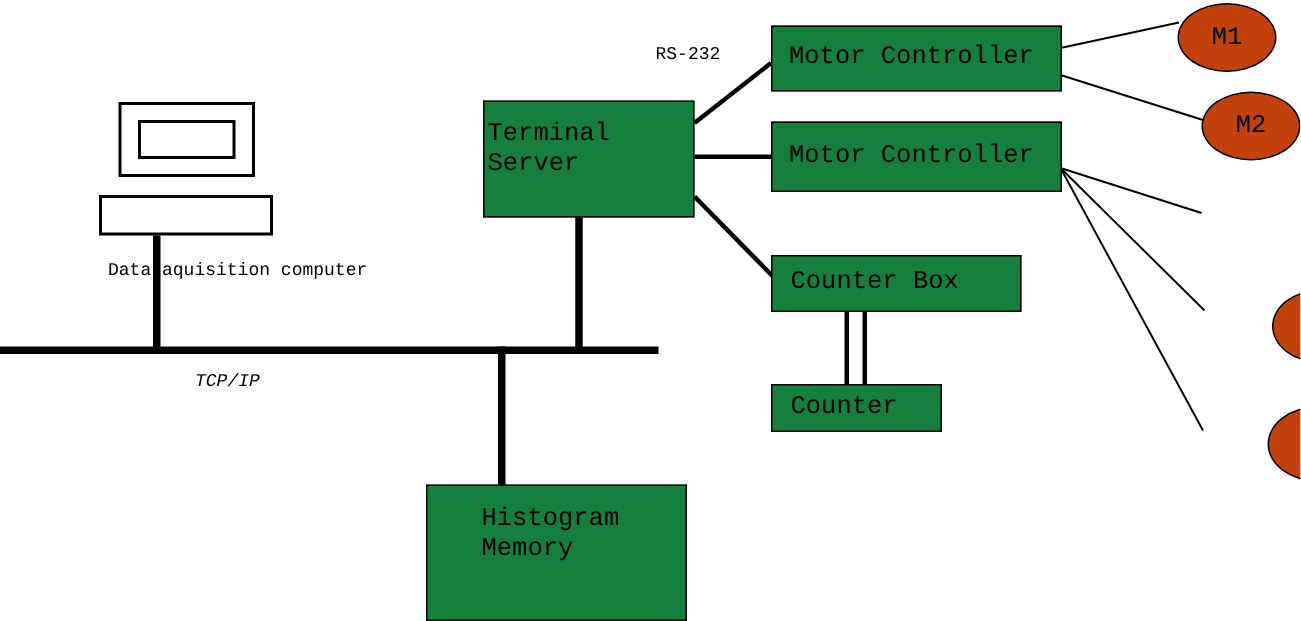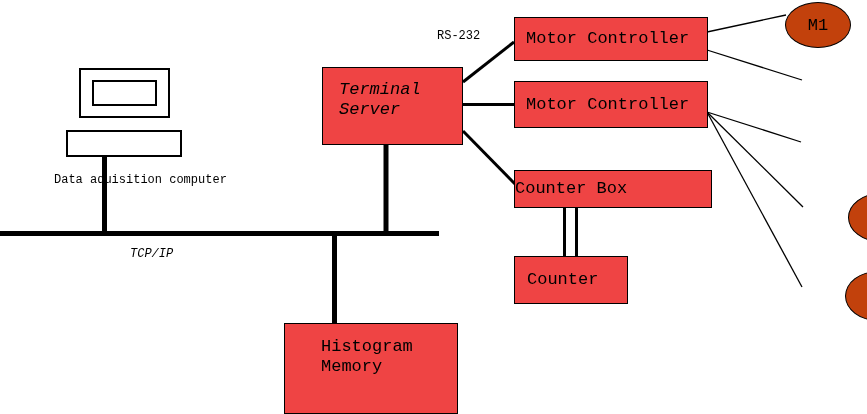--- a/index.html
+++ b/index.html
@@ -54,42 +54,42 @@
     box-sizing: border-box;
     background: #fff;
   }
 
   .freelabel {
     position: absolute;
     white-space: nowrap;
     font-size: 12px;
     line-height: 16px;
   }
-  .lbl-daq   { left: 54px;  top: 172px; }
+  .lbl-daq   { left: 72px;  top: 172px; }
   .lbl-tcpip { left: 130px; top: 246px; font-style: italic; }
   .lbl-rs232 { left: 437px; top: 28px; }
 
   .node {
     position: absolute;
     border: 1px solid #000;
     box-sizing: border-box;
-    background: #ef4444;
+    background: #15803d;
     font-size: 17px;
     line-height: 20px;
     white-space: pre-line;
   }
   .node.vcenter {
     display: flex;
     align-items: center;
   }
-  .ts   { left: 322px; top: 67px;  width: 141px; height: 78px; padding: 12px 0 0 16px; font-style: italic; }
+  .ts   { left: 322px; top: 67px;  width: 141px; height: 78px; padding: 12px 0 0 2px; }
   .mc1  { left: 514px; top: 17px;  width: 194px; height: 44px; padding-left: 11px; }
   .mc2  { left: 514px; top: 81px;  width: 194px; height: 47px; padding-left: 11px; }
-  .cbx  { left: 514px; top: 170px; width: 198px; height: 38px; }
-  .cnt  { left: 514px; top: 256px; width: 114px; height: 48px; padding-left: 12px; }
+  .cbx  { left: 514px; top: 170px; width: 167px; height: 38px; padding-left: 12px; }
+  .cnt  { left: 514px; top: 256px; width: 114px; height: 32px; padding-left: 12px; }
   .hist { left: 284px; top: 323px; width: 174px; height: 91px; padding: 13px 0 0 36px; }
 
   .motor {
     position: absolute;
     border: 1px solid #000;
     border-radius: 50%;
     box-sizing: border-box;
     background: #c2410c;
     display: flex;
     align-items: center;
@@ -141,16 +141,17 @@
   <div class="node ts">Terminal
 Server</div>
   <div class="node vcenter mc1">Motor Controller</div>
   <div class="node vcenter mc2">Motor Controller</div>
   <div class="node vcenter cbx">Counter Box</div>
   <div class="node vcenter cnt">Counter</div>
   <div class="node hist">Histogram
 Memory</div>
 
   <div class="motor m1">M1</div>
+  <div class="motor m2">M2</div>
   <div class="motor m4">M4</div>
   <div class="motor m5">M5</div>
 
 </div>
 
 </body></html>

